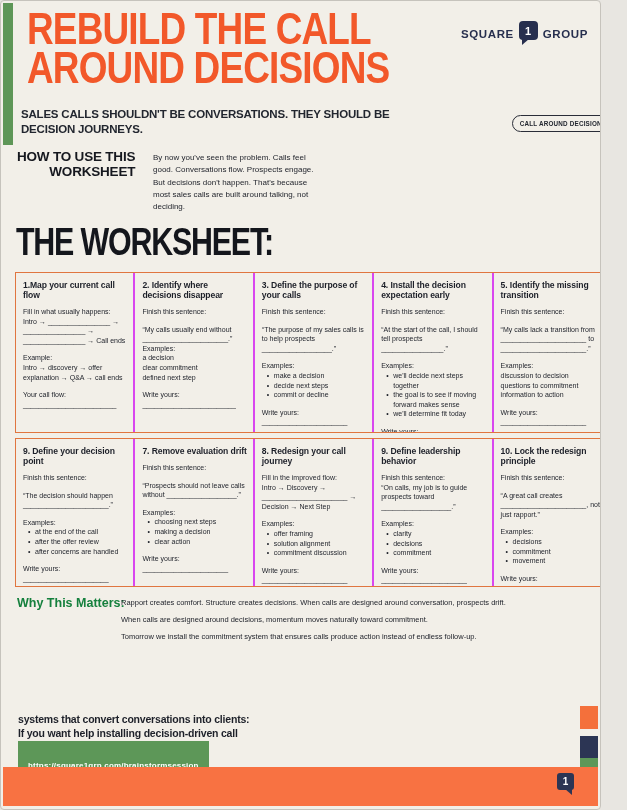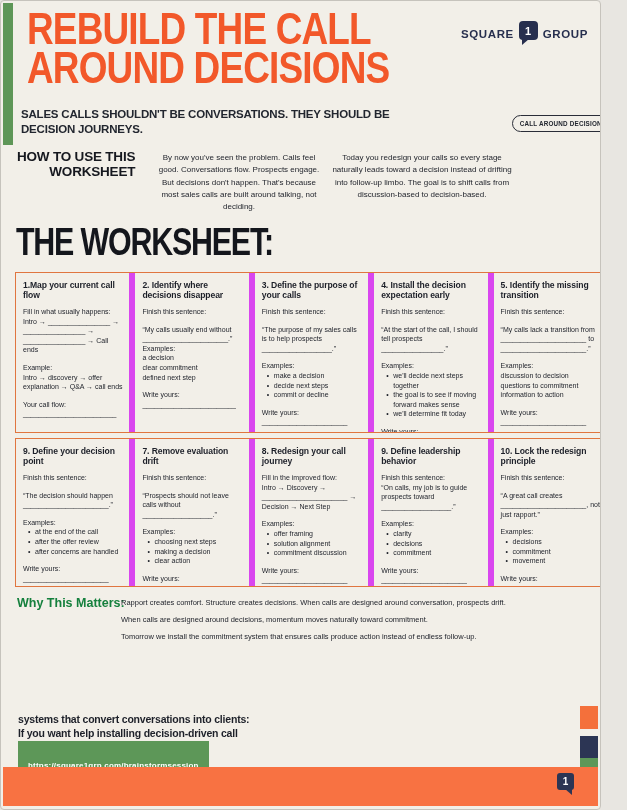--- a/index.html
+++ b/index.html
@@ -23,32 +23,32 @@
 
   .subtitle { position:absolute; left:20px; top:106px; font-weight:bold; font-size:11.5px;
     line-height:15px; letter-spacing:-0.2px; color:#22262f; }
 
   .badge { position:absolute; left:511px; top:114px; width:102px; height:17px;
     border:1px solid #2a2d38; border-radius:9px; display:flex; align-items:center; justify-content:center;
     font-size:6.3px; font-weight:bold; letter-spacing:0.2px; color:#22262f; background:transparent; }
 
   .howto-heading { position:absolute; left:16px; top:148px; font-size:13.5px; font-weight:bold;
     line-height:15px; color:#16181f; white-space:pre-line; letter-spacing:-0.2px;text-align:right; }
-  .howto-col { position:absolute; top:151px; font-size:8px; line-height:12.3px; color:#23262e;text-align:center; }
+  .howto-col { position:absolute; top:151px; font-size:8px; line-height:12.3px; color:#23262e; }
   .howto-col.c1 { left:152px; width:172px; }
   .howto-col.c2 { left:330px; width:182px; }
 
   .ws-heading { position:absolute; left:15px; top:220px; font-size:38px; font-weight:bold;
     letter-spacing:-1.5px; color:#14161c; transform:scaleX(0.8); transform-origin:left top; white-space:nowrap; }
 
   .grid { position:absolute; left:14px; width:599px; display:grid;
     grid-template-columns:repeat(5,1fr); border:1px solid #e0753f; background:transparent; }
   .grid.row1 { top:271px; height:161px; }
   .grid.row2 { top:437px; height:149px; }
-  .card { border-right:6px solid #d946ef; padding:7px 6px 0 7px; overflow:hidden; }
+  .card { border-right:2px solid #d946ef; padding:7px 6px 0 7px; overflow:hidden; }
   .card:last-child { border-right:none; }
   .card h3 { font-size:8.6px; font-weight:bold; line-height:10px; color:#1d2029; margin-bottom:7px; letter-spacing:-0.1px; }
   .card p { font-size:7px; line-height:9.6px; color:#23262e; }
   .card .gap { height:8px; }
   .card ul { list-style:none; }
   .card li { position:relative; font-size:7px; line-height:9.6px; padding-left:12px; color:#23262e; }
   .card li::before { content:"•"; position:absolute; left:5px; }
 
   .why-heading { position:absolute; left:16px; top:595px; font-size:12.5px; font-weight:bold; color:#15803d; }
   .why-body { position:absolute; left:120px; top:593px; width:492px; font-size:7.5px; line-height:17px; color:#23262e; }
@@ -94,21 +94,20 @@
   <div class="subtitle">
     <div>SALES CALLS SHOULDN'T BE CONVERSATIONS. THEY SHOULD BE</div>
     <div>DECISION JOURNEYS.</div>
   </div>
 
   <div class="badge">CALL AROUND DECISIONS</div>
 
   <div class="howto-heading">HOW TO USE THIS
 WORKSHEET</div>
   <div class="howto-col c1">By now you've seen the problem. Calls feel good. Conversations flow. Prospects engage. But decisions don't happen. That's because most sales calls are built around talking, not deciding.</div>
-  <div class="howto-col c2">Today you redesign your calls so every stage naturally leads toward a decision instead of drifting into follow-up limbo. The goal is to shift calls from discussion-based to decision-based.</div>
 
   <div class="ws-heading">THE WORKSHEET:</div>
 
   <div class="grid row1" id="grid-row1">
       <div class="card">
         <h3>1.Map your current call flow</h3>
         <p>Fill in what usually happens:</p>
         <p>Intro → ________________ →</p>
         <p>________________ →</p>
         <p>________________ → Call ends</p>

